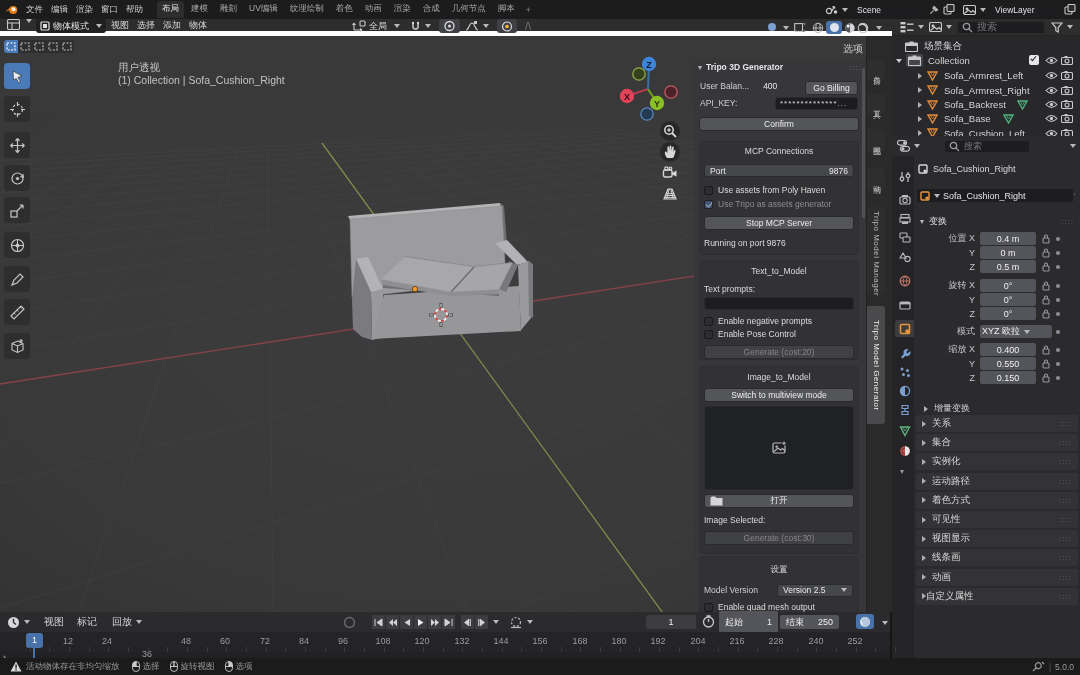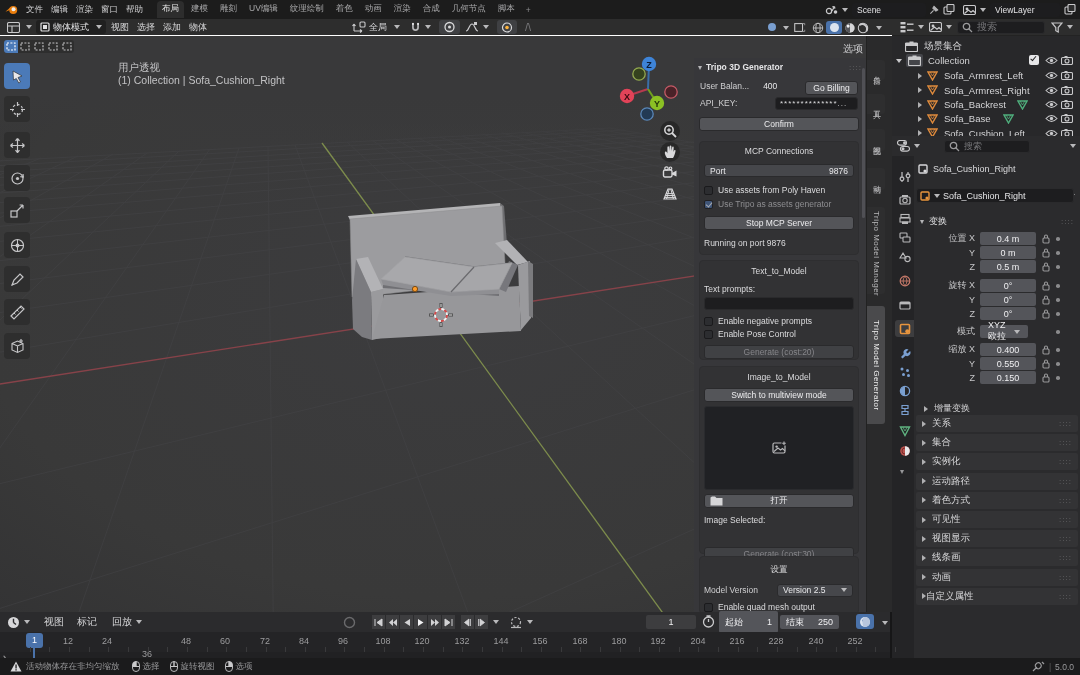--- a/index.html
+++ b/index.html
@@ -2,21 +2,21 @@
 <html><head><meta charset="utf-8"><style>
 *{margin:0;padding:0;box-sizing:border-box}
 html,body{width:1080px;height:675px;overflow:hidden;background:#111;font-family:"Liberation Sans",sans-serif;-webkit-font-smoothing:antialiased}
 .abs{position:absolute}
 #stage{position:relative;width:1080px;height:675px;background:#161617;font-size:10px;color:#d2d2d4}
 .row{display:flex;align-items:center}
 .topbar{left:0;top:0;width:1080px;height:19px;background:#1c1c1c;display:flex;align-items:center;font-size:8.5px;color:#cfcfd1}
 .menus span{padding:0 4px}
 .wtab{padding:2px 5px 3px;font-size:8.5px;color:#a8a8aa;border-radius:4px 4px 0 0;margin:8px 1px}
 .wtab.act{background:#2d2d2d;color:#e8e8e8}
-.vheader{left:0;top:19px;width:892px;height:17px;background:#2d2d2d;border-bottom:1px solid #ffffff;display:flex;align-items:center;color:#d8d8da;font-size:9px}
+.vheader{left:0;top:19px;width:892px;height:17px;background:#2d2d2d;border-bottom:5px solid #ffffff;display:flex;color:#d8d8da;font-size:9px}
 .oheader{left:892px;top:19px;width:188px;height:17px;background:#2d2d2d;border-bottom:1px solid #232323;display:flex;align-items:center}
 .menu2 span{padding:0 4px;font-size:9px}
 .pill{background:#202020;border-radius:3px;height:14px;display:inline-flex;align-items:center;padding:0 5px;color:#e2e2e4}
 .vp{left:0;top:36px;width:892px;height:576px;overflow:hidden}
   .tbtn{width:26px;height:26px;background:#2e2e2e;border-radius:4px;margin-bottom:2px;display:flex;align-items:center;justify-content:center}
 .tbtn.act{background:#4b7ab8}
 .selbtn{width:14px;height:13px;background:#2e2e2e;display:inline-flex;align-items:center;justify-content:center}
 .selbtn.act{background:#4b7ab8}
 .npanel{left:694px;top:19px;width:172px;height:593px;background:#37373a;overflow:hidden;font-size:8.5px;color:#d8d8da}
 .npad{padding:0 6px}
@@ -486,21 +486,21 @@
             <circle cx="4.6" cy="5.6" r="1.2" fill="#b9b9bb"></circle>
             <path d="M2 10.5 L6 7 L8.5 9 L10.5 7.5 L13 9.8" fill="none" stroke="#b9b9bb" stroke-width="1.1"></path>
             <rect x="9.5" y="0.5" width="5" height="4" fill="#202124"></rect>
             <path d="M12 0.5 V4 M10.2 2.2 H13.8" stroke="#b9b9bb" stroke-width="1.1"></path>
           </svg>
         </div>
         <div class="btn row" style="margin-top:4px;justify-content:center;position:relative"><svg width="13" height="10" viewBox="0 0 13 10" style="position:absolute;left:5px">
             <path d="M0.5 9.5 V1.5 L2 0.5 H5 L6.5 2 H12.5 V9.5 Z" fill="#d6d6d8"></path>
           </svg>打开</div>
         <div style="margin-top:7px;color:#dcdcde">Image Selected:</div>
-        <div class="btn dis" style="margin-top:22px">Generate (cost:30)</div>
+        <div class="btn dis" style="margin-top:6px">Generate (cost:30)</div>
       </div>
       <div class="nbox" style="position:absolute;left:3px;right:5px;top:494px;height:58px">
         <div style="text-align:center;color:#dcdcde;margin-top:4px">设置</div>
         <div class="row" style="margin-top:9px">
           <span style="color:#cfcfd1">Model Version</span>
           <span class="slider" style="position:absolute;right:5px;width:76px">Version 2.5<span class="ddv" style="border-top-color:#b9b9bb"></span></span>
         </div>
         <div class="row" style="margin-top:7px">
           <span class="cb"></span>
           <span style="color:#dcdcde">Enable quad mesh output</span>
@@ -866,21 +866,21 @@
           <span class="plabel" style="position:absolute;right:105px">Z</span>
           <span class="pfield" style="position:absolute;left:66px;width:56px">0°</span>
           <svg width="8" height="10" viewBox="0 0 8 10" style="position:absolute;left:128px;top:2px">
             <rect x="1" y="4" width="6" height="5" rx="1" fill="none" stroke="#98989a" stroke-width="1.1"></rect>
             <path d="M2.5 4 V2.5 a1.5 1.5 0 0 1 3 0 V4" fill="none" stroke="#98989a" stroke-width="1.1"></path>
           </svg>
           <span style="position:absolute;left:142px;top:5px;width:3.5px;height:3.5px;border-radius:50%;background:#8a8a8c"></span>
         </div>
         <div class="abs row" style="left:0;top:189px;width:166px;height:13px">
           <span class="plabel" style="position:absolute;right:105px">模式</span>
-          <span class="pfield" style="position:absolute;left:66px;width:48px;justify-content:flex-start;padding:0 8px">XYZ 欧拉 <span class="ddv" style="border-top-color:#b9b9bb"></span></span>
+          <span class="pfield" style="position:absolute;left:66px;width:72px;justify-content:flex-start;padding:0 2px">XYZ 欧拉 <span class="ddv" style="border-top-color:#b9b9bb"></span></span>
           <span style="position:absolute;left:142px;top:5px;width:3.5px;height:3.5px;border-radius:50%;background:#8a8a8c"></span>
         </div>
         <div class="abs row" style="left:0;top:207px;width:166px;height:13px">
           <span class="plabel" style="position:absolute;right:105px">缩放 X</span>
           <span class="pfield" style="position:absolute;left:66px;width:56px">0.400</span>
           <svg width="8" height="10" viewBox="0 0 8 10" style="position:absolute;left:128px;top:2px">
             <rect x="1" y="4" width="6" height="5" rx="1" fill="none" stroke="#98989a" stroke-width="1.1"></rect>
             <path d="M2.5 4 V2.5 a1.5 1.5 0 0 1 3 0 V4" fill="none" stroke="#98989a" stroke-width="1.1"></path>
           </svg>
           <span style="position:absolute;left:142px;top:5px;width:3.5px;height:3.5px;border-radius:50%;background:#8a8a8c"></span>

